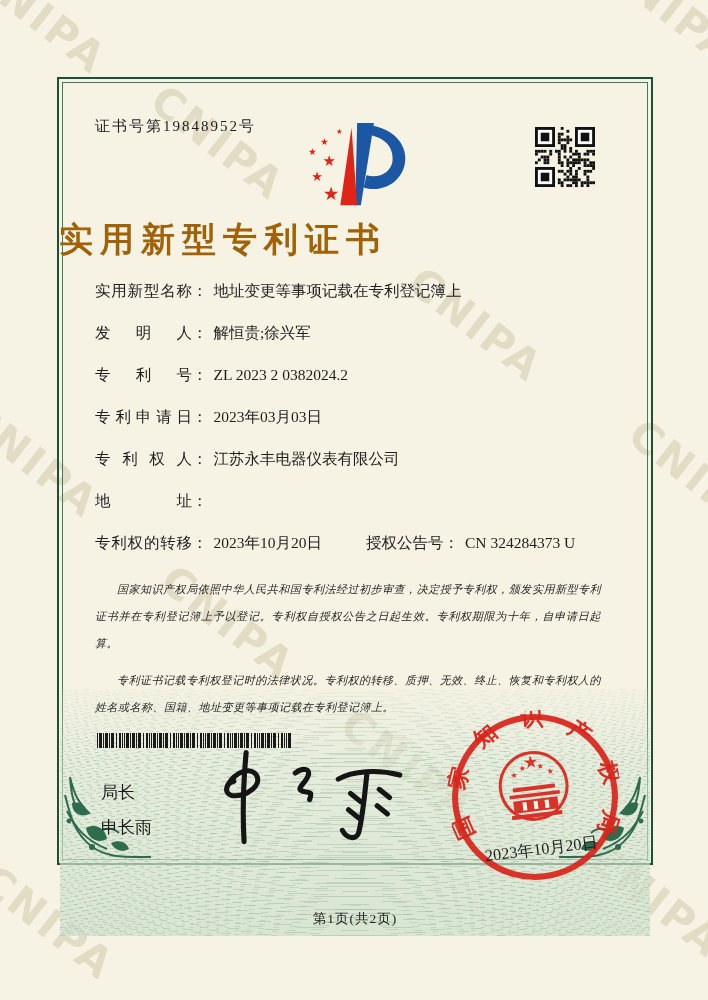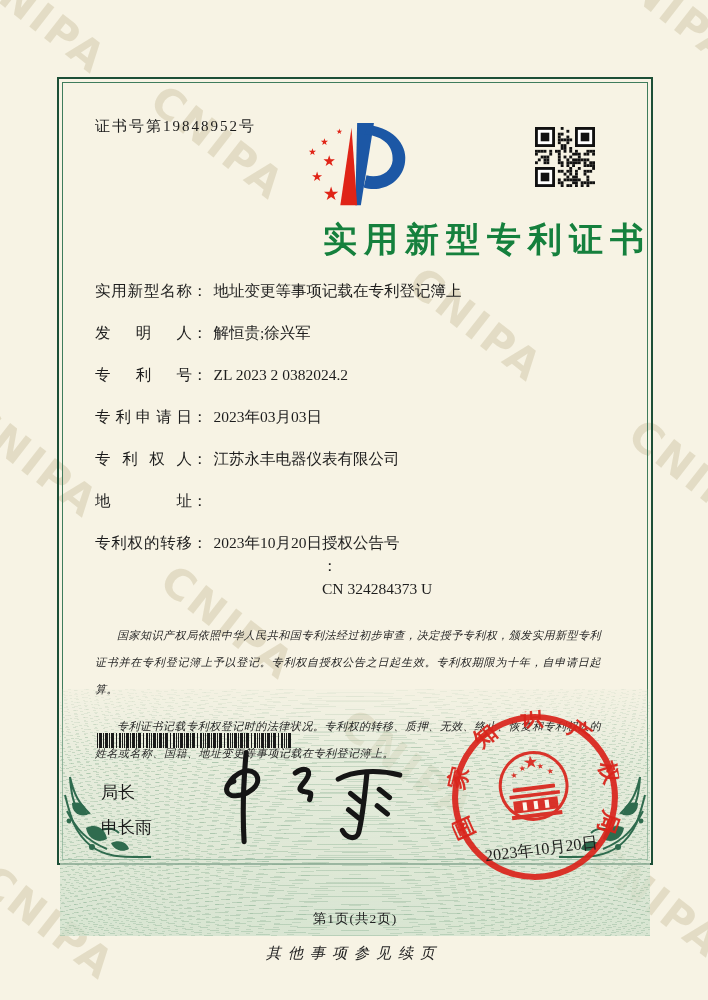--- a/index.html
+++ b/index.html
@@ -32,33 +32,33 @@
      mask-image:linear-gradient(180deg, rgba(0,0,0,.25), #000 70px);}
 
   .corner{position:absolute;bottom:2px;z-index:1;}
   .corner.left{left:2px;}
   .corner.right{right:2px;transform:scaleX(-1);}
 
   
   .cert-no{position:absolute;left:36px;top:38px;z-index:3;font-size:15px;letter-spacing:2px;color:#1c1c1c;}
   .logo{position:absolute;left:244px;top:40px;z-index:3;}
   .qr{position:absolute;right:56px;top:48px;z-index:3;width:60px;height:60px;}
-  .title{position:absolute;left:0;right:0;top:138px;z-index:3;text-align:right;
-         font-size:34px;font-weight:700;letter-spacing:7px;color:#15803d;font-family:Liberation Serif, serif;}
+  .title{position:absolute;left:0;right:0;top:138px;z-index:3;text-align:left;
+         font-size:34px;font-weight:700;letter-spacing:7px;color:#a16207;font-family:Liberation Serif, serif;}
 
   
   .body-area{position:absolute;left:36px;right:34px;top:200px;z-index:3;font-size:15.5px;color:#1d1d1d;}
   .field-row{margin-bottom:19px;line-height:23px;display:flex;align-items:flex-start;}
   .flabel{display:inline-block;width:97px;flex:0 0 97px;text-align:justify;text-align-last:justify;}
   .fcolon{flex:0 0 auto;margin-right:6px;}
   .fvalue{flex:1 1 auto;}
   .fvalue.addr{max-width:378px;}
   .grant-row{display:flex;margin-bottom:0;}
   .grant-pair{display:flex;}
-  .grant-pair.second{flex-direction:column;}
+  .grant-pair.second{margin-left:44px;}
   .paras{margin-top:22px;}
   .para{font-style:italic;font-size:11px;line-height:27px;color:#262626;
         text-indent:2em;text-align:justify;margin:0 16px 10px 0;letter-spacing:.5px;}
 
   
   .barcode{position:absolute;left:38px;top:654px;z-index:3;width:195px;height:15px;}
   .signer{position:absolute;left:42px;top:702px;z-index:3;
           font-family:"DejaVu Sans","Liberation Sans",sans-serif;font-size:17px;color:#1b1b1b;}
   .signer div{margin-bottom:12px;}
   .signature{position:absolute;left:138px;top:664px;z-index:3;}
@@ -436,14 +436,13 @@
           <rect x="83" y="89" width="4" height="8"></rect>
           <rect x="94" y="89" width="4" height="8"></rect>
         </g>
       </g>
       <text x="85" y="142" text-anchor="middle" font-size="16" fill="#1e1e1c" font-family="'Liberation Serif',serif">2023年10月20日</text>
     </svg>
 
     <div class="page-note">第1页(共2页)</div>
   </div>
 
-  <div class="continuation">其他事项参见续页</div>
 </div>
 
 </body></html>

